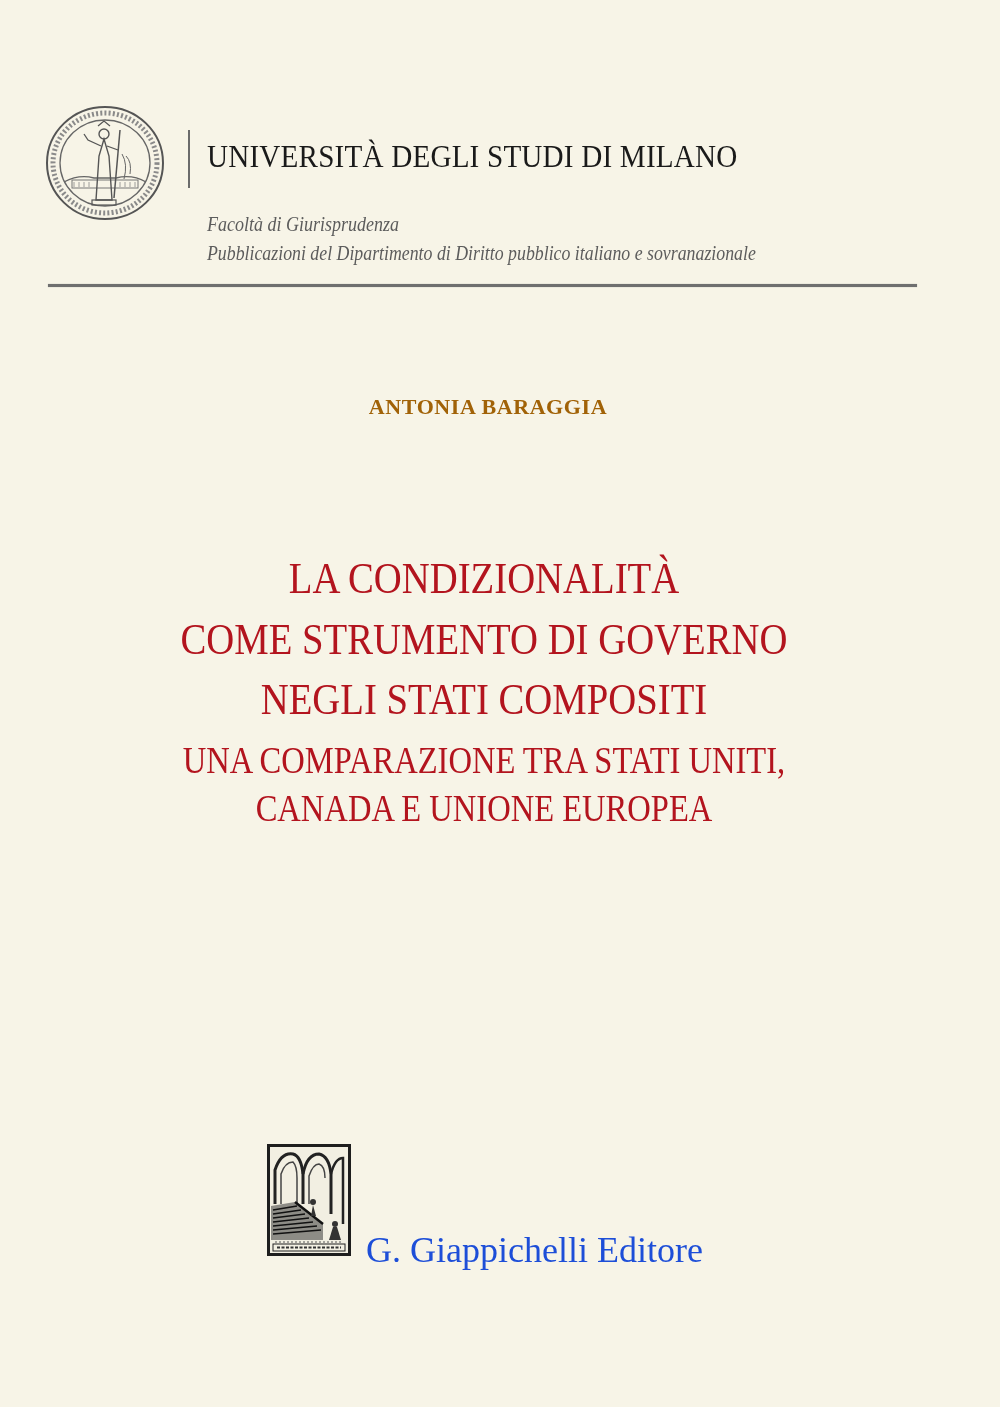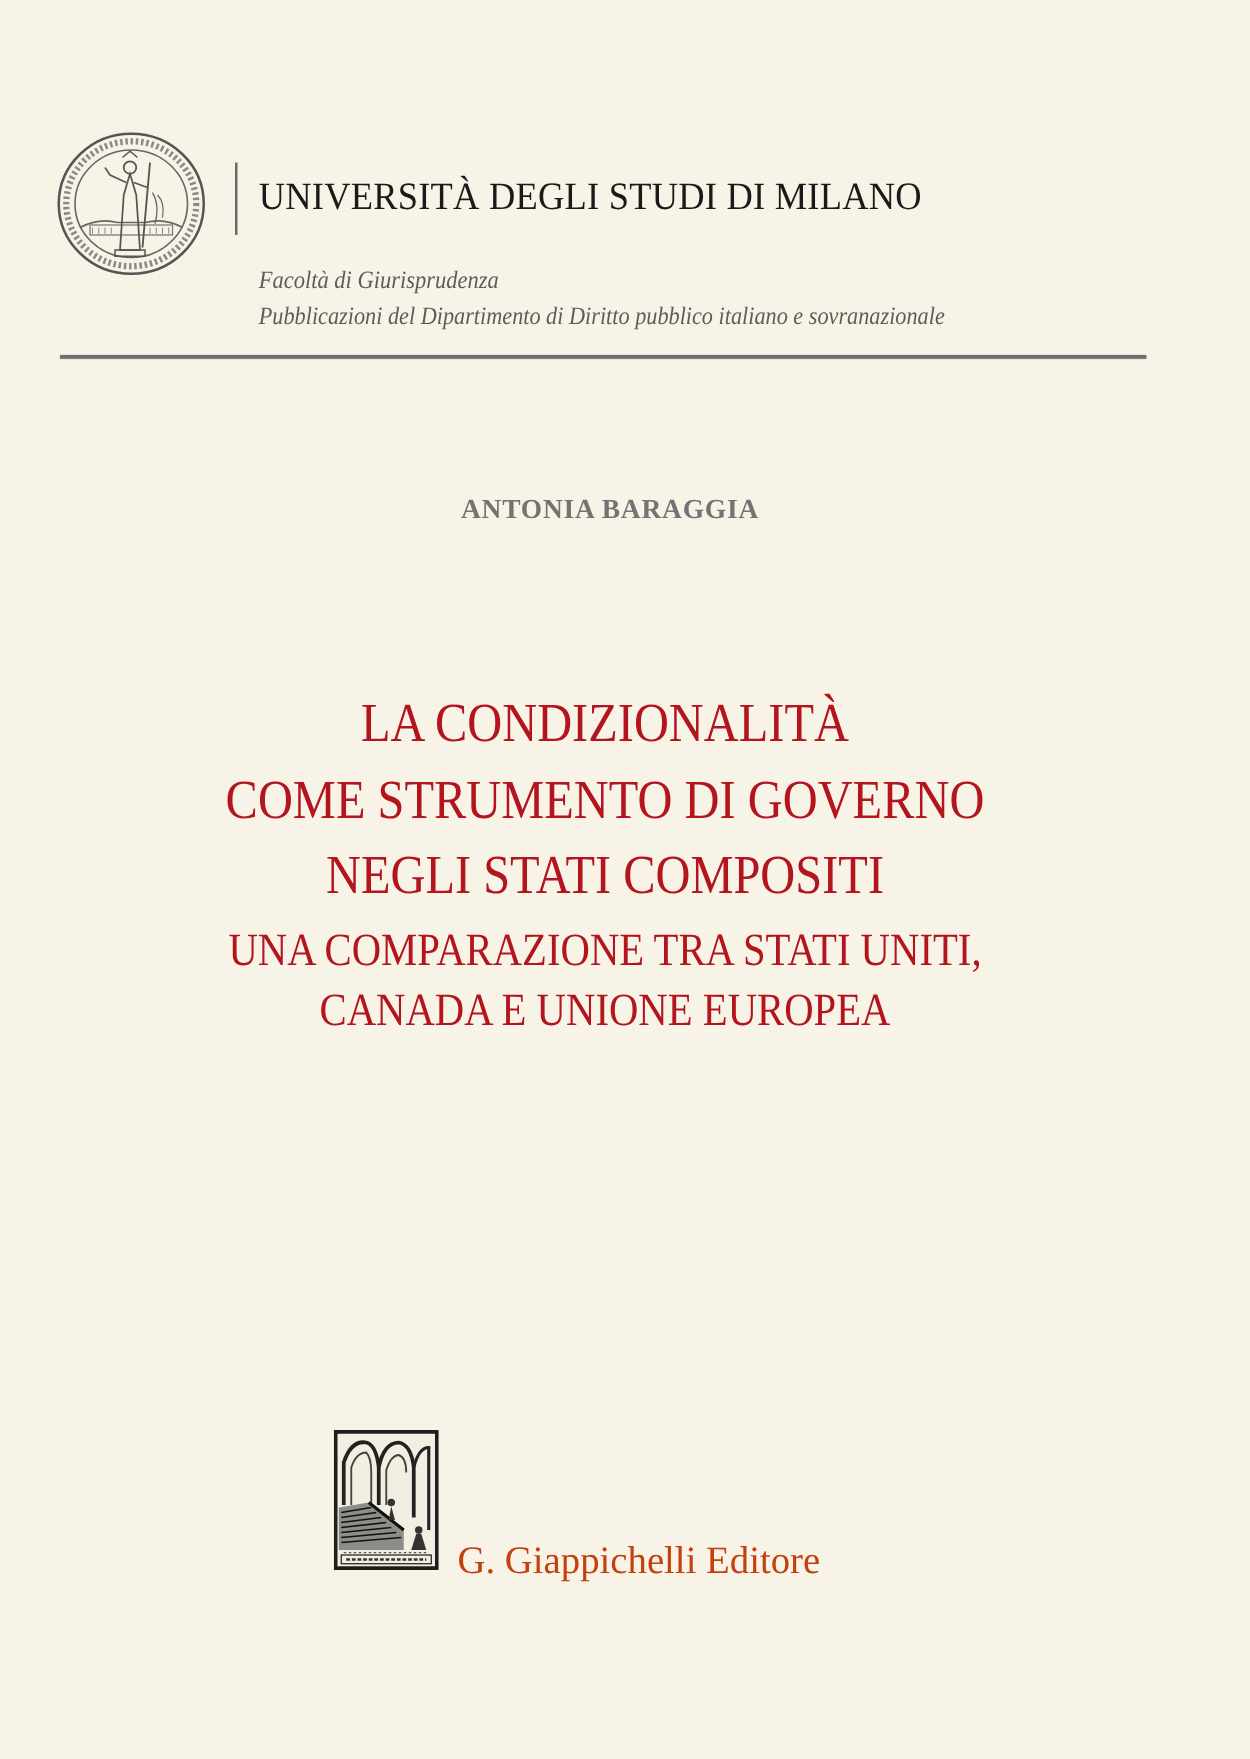--- a/index.html
+++ b/index.html
@@ -63,21 +63,21 @@
       box-shadow: 0 0 1px #8a8a8a;
     }
 
     
     #author {
       left: 0; width: 976px; top: 396px;
       text-align: center;
       font-size: 22px;
       font-weight: bold;
       letter-spacing: 0.6px;
-      color: #737373;
+      color: #a16207;
       line-height: 1;
     }
 
     
     .title-line {
       left: 0; width: 968px;
       text-align: center;
       color: #b3141e;
       white-space: nowrap;
       line-height: 1;
@@ -88,22 +88,22 @@
     #subtitle-line-1 { top: 742px; font-size: 37px; transform: scaleX(0.88); transform-origin: center top; }
     #subtitle-line-2 { top: 790px; font-size: 37px; transform: scaleX(0.88); transform-origin: center top; }
 
     
     #publisher-emblem {
       left: 267px; top: 1144px;
       width: 84px; height: 112px;
     }
     #publisher-name {
       left: 366px; top: 1232px;
-      font-size: 31px;
-      color: #c2410c;
+      font-size: 36px;
+      color: #1d4ed8;
       white-space: nowrap;
       line-height: 1;
     }
   </style>
 </head>
 <body>
 
 <div id="seal" class="abs">
   <svg width="122" height="118" viewBox="0 0 122 118">
     <ellipse cx="61" cy="59" rx="58" ry="56" fill="none" stroke="#555" stroke-width="2"></ellipse>

